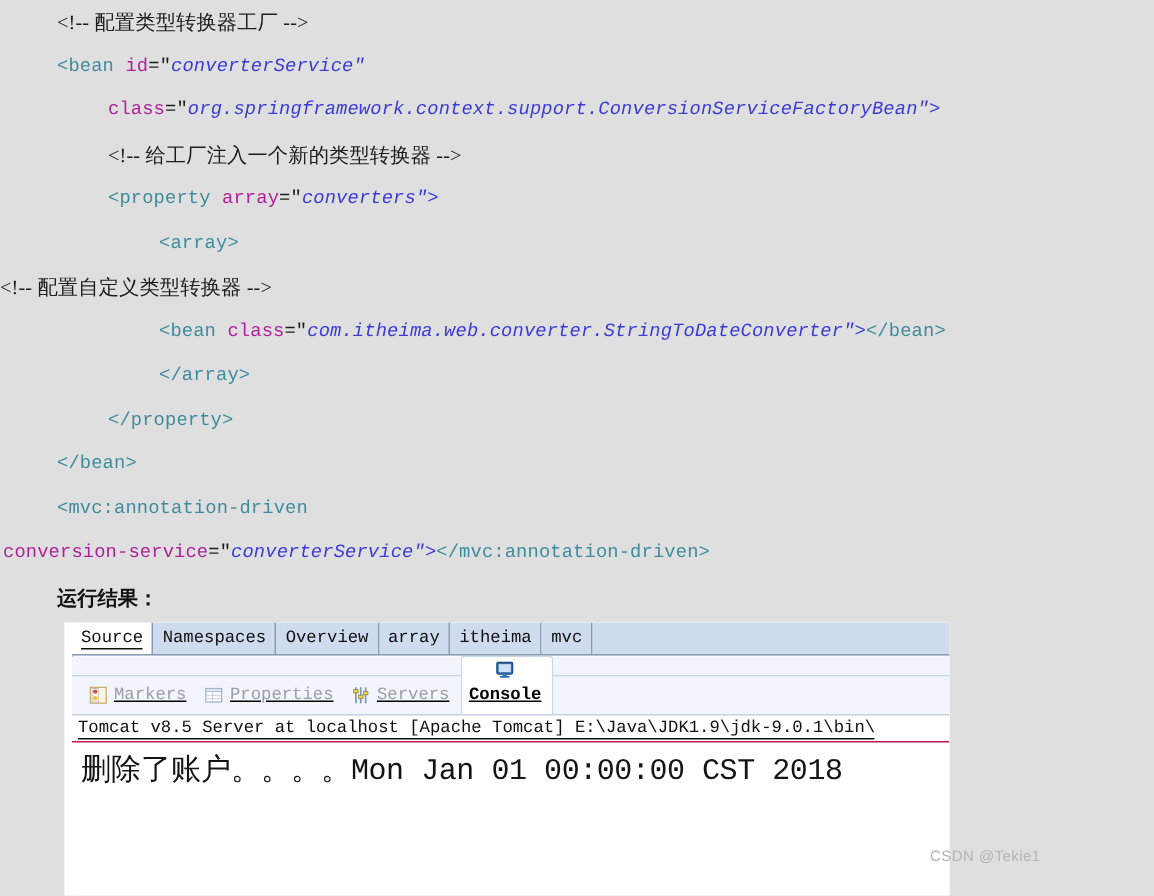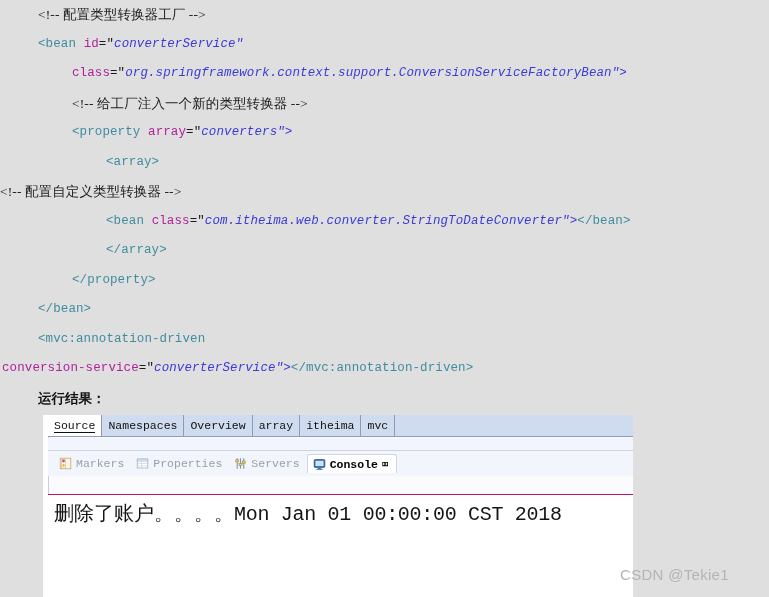--- a/index.html
+++ b/index.html
@@ -145,38 +145,40 @@
     position: absolute;
     left: 5px;
     right: 0;
     top: 36px;
     height: 25px;
     background: #f2f5fb;
     display: flex;
     align-items: center;
     padding-left: 6px;
     box-sizing: border-box;
+    text-decoration: underline;
   }
   .vtab {
     display: flex;
     align-items: center;
     gap: 4px;
     padding: 2px 7px 2px 5px;
     font-family: "Liberation Mono", monospace;
     font-size: 11.5px;
     color: #9aa0ab;
     white-space: nowrap;
     border-radius: 3px 3px 0 0;
   }
   .vtab.active {
     background: #ffffff;
     color: #000000;
     font-weight: bold;
     border: 1px solid #ccd6e6;
     border-bottom: none;
+    flex-direction: column;
   }
   .vtab .vi { width: 13px; height: 13px; display: block; }
 
   
   .console-head {
     position: absolute;
     left: 5px;
     right: 0;
     top: 61px;
     height: 18px;
@@ -217,21 +219,21 @@
     font-size: 20px;
     letter-spacing: -0.3px;
   }
 
   
   .watermark {
     position: absolute;
     left: 620px;
     top: 566px;
     font-family: "Liberation Sans", sans-serif;
-    font-size: 15px;
+    font-size: 10px;
     color: #b4b4b4;
     white-space: nowrap;
     letter-spacing: 0.3px;
   }
 </style>
 </head>
 <body>
 
 <div id="page">
 
@@ -337,20 +339,21 @@
             <rect x="1.5" y="2" width="13" height="9.5" rx="1" fill="#2f6fae" stroke="#1d4a78" stroke-width="1"></rect>
             <rect x="3" y="3.4" width="10" height="6.6" fill="#cfe2f5"></rect>
             <rect x="6" y="11.5" width="4" height="2" fill="#3b7ab8"></rect>
             <rect x="4" y="13.2" width="8" height="1.3" rx="0.5" fill="#2f6fae"></rect>
           </svg>
           <span>Console</span>
           <span>⌧</span>
         </div>
       </div>
 
+      <div class="console-head"><span>Tomcat v8.5 Server at localhost [Apache Tomcat] E:\Java\JDK1.9\jdk-9.0.1\bin\</span></div>
 
       <div class="console-body">
         <div class="console-out"><span>删除了账户。。。。</span><span class="mono-out">Mon Jan 01 00:00:00 CST 2018</span></div>
       </div>
 
     </div>
   </div>
 
   <div class="watermark">CSDN @Tekie1</div>
 

